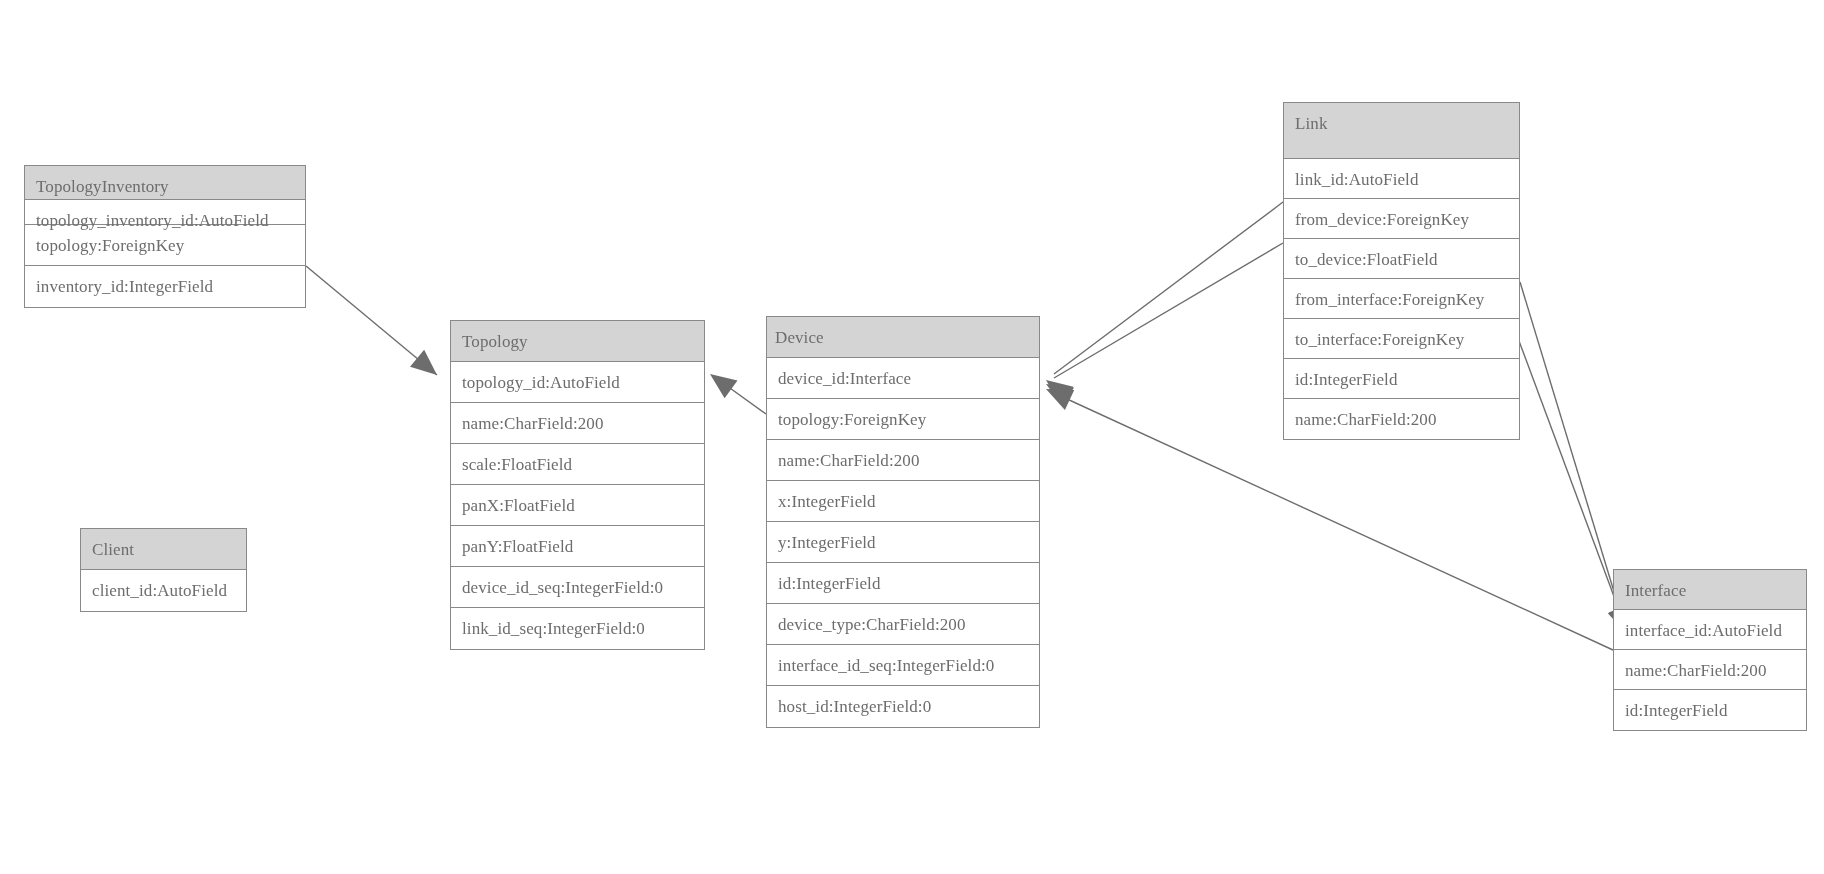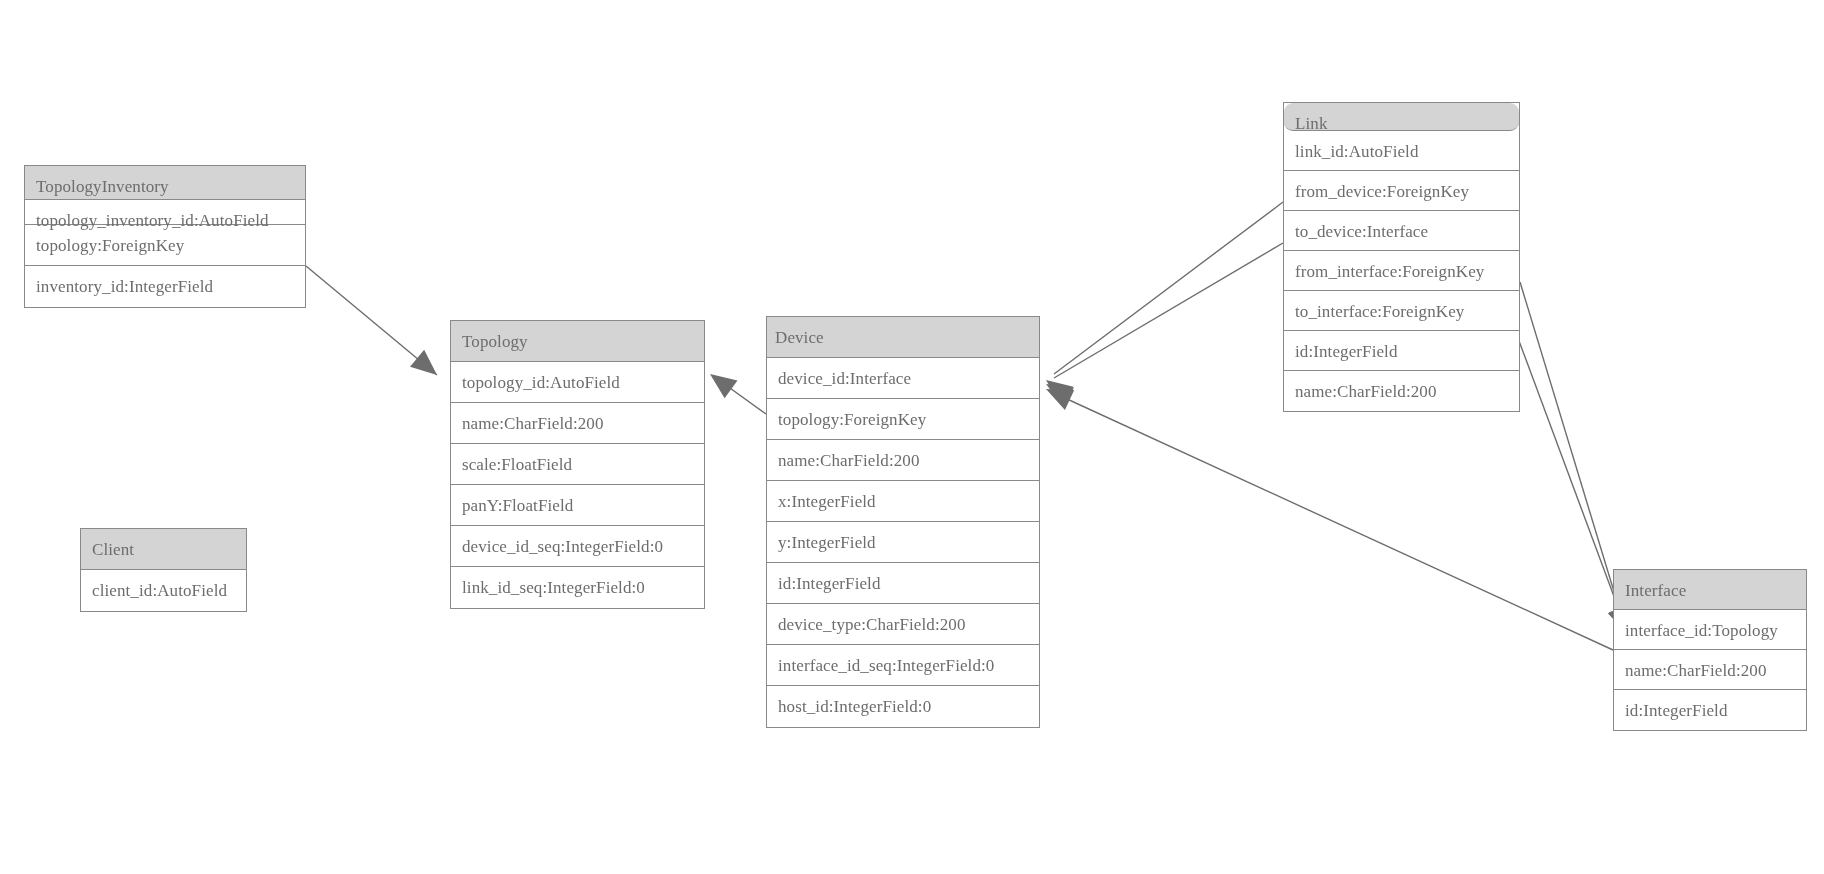--- a/index.html
+++ b/index.html
@@ -88,49 +88,50 @@
         <div class="entity-header" style="height: 34px;">TopologyInventory</div>
         <div class="entity-row" style="height: 23px;">topology_inventory_id:AutoField</div>
         <div class="entity-row" style="height: 41px;">topology:ForeignKey</div>
         <div class="entity-row" style="height: 41px;">inventory_id:IntegerField</div>
       </div>
       <div class="entity" style="left: 450px; top: 320px; width: 255px;">
         <div class="entity-header" style="height: 41px;">Topology</div>
         <div class="entity-row" style="height: 41px;">topology_id:AutoField</div>
         <div class="entity-row" style="height: 41px;">name:CharField:200</div>
         <div class="entity-row" style="height: 41px;">scale:FloatField</div>
+        <div class="entity-row" style="height: 41px;">panX:FloatField</div>
         <div class="entity-row" style="height: 41px;">panY:FloatField</div>
         <div class="entity-row" style="height: 41px;">device_id_seq:IntegerField:0</div>
         <div class="entity-row" style="height: 41px;">link_id_seq:IntegerField:0</div>
       </div>
       <div class="entity" style="left: 766px; top: 316px; width: 274px;">
         <div class="entity-header" style="height: 41px; padding-left: 8px;">Device</div>
         <div class="entity-row" style="height: 41px;">device_id:Interface</div>
         <div class="entity-row" style="height: 41px;">topology:ForeignKey</div>
         <div class="entity-row" style="height: 41px;">name:CharField:200</div>
         <div class="entity-row" style="height: 41px;">x:IntegerField</div>
         <div class="entity-row" style="height: 41px;">y:IntegerField</div>
         <div class="entity-row" style="height: 41px;">id:IntegerField</div>
         <div class="entity-row" style="height: 41px;">device_type:CharField:200</div>
         <div class="entity-row" style="height: 41px;">interface_id_seq:IntegerField:0</div>
         <div class="entity-row" style="height: 41px;">host_id:IntegerField:0</div>
       </div>
       <div class="entity" style="left: 1283px; top: 102px; width: 237px;">
-        <div class="entity-header" style="height: 28px; border-radius: 9px;">Link</div>
+        <div class="entity-header" style="height: 56px;">Link</div>
         <div class="entity-row" style="height: 40px;">link_id:AutoField</div>
         <div class="entity-row" style="height: 40px;">from_device:ForeignKey</div>
-        <div class="entity-row" style="height: 40px;">to_device:Interface</div>
+        <div class="entity-row" style="height: 40px;">to_device:FloatField</div>
         <div class="entity-row" style="height: 40px;">from_interface:ForeignKey</div>
         <div class="entity-row" style="height: 40px;">to_interface:ForeignKey</div>
         <div class="entity-row" style="height: 40px;">id:IntegerField</div>
         <div class="entity-row" style="height: 40px;">name:CharField:200</div>
       </div>
       <div class="entity" style="left: 1613px; top: 569px; width: 194px;">
         <div class="entity-header" style="height: 40px;">Interface</div>
-        <div class="entity-row" style="height: 40px;">interface_id:Topology</div>
+        <div class="entity-row" style="height: 40px;">interface_id:AutoField</div>
         <div class="entity-row" style="height: 40px;">name:CharField:200</div>
         <div class="entity-row" style="height: 40px;">id:IntegerField</div>
       </div>
       <div class="entity" style="left: 80px; top: 528px; width: 167px;">
         <div class="entity-header" style="height: 41px;">Client</div>
         <div class="entity-row" style="height: 41px;">client_id:AutoField</div>
       </div>
     </div>
 
 </div>

